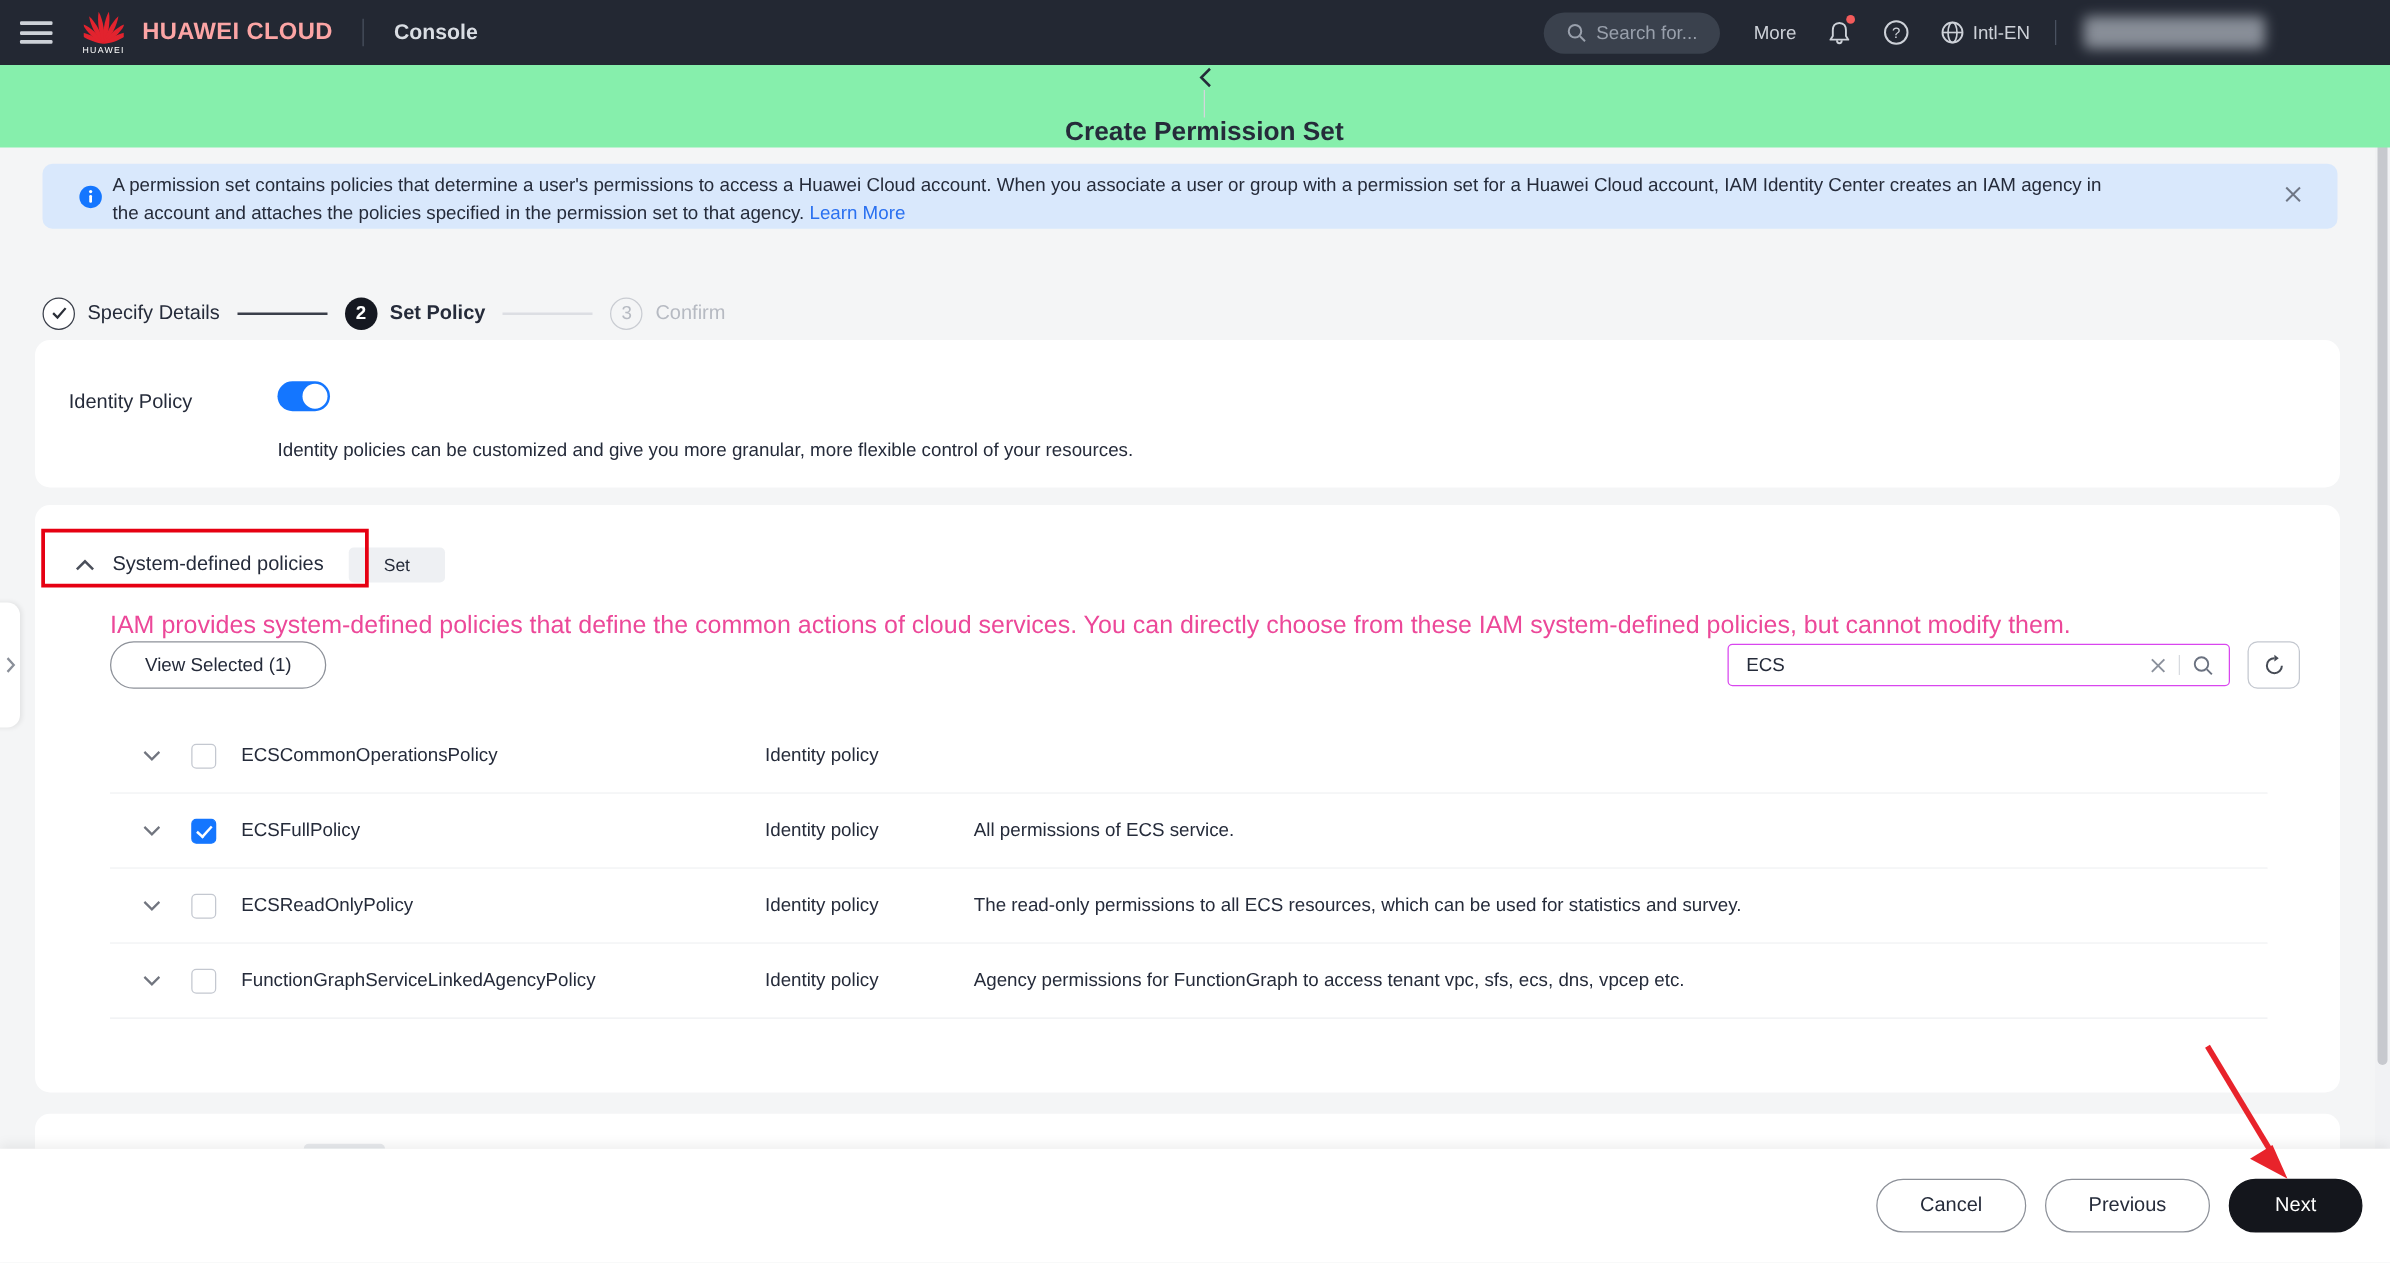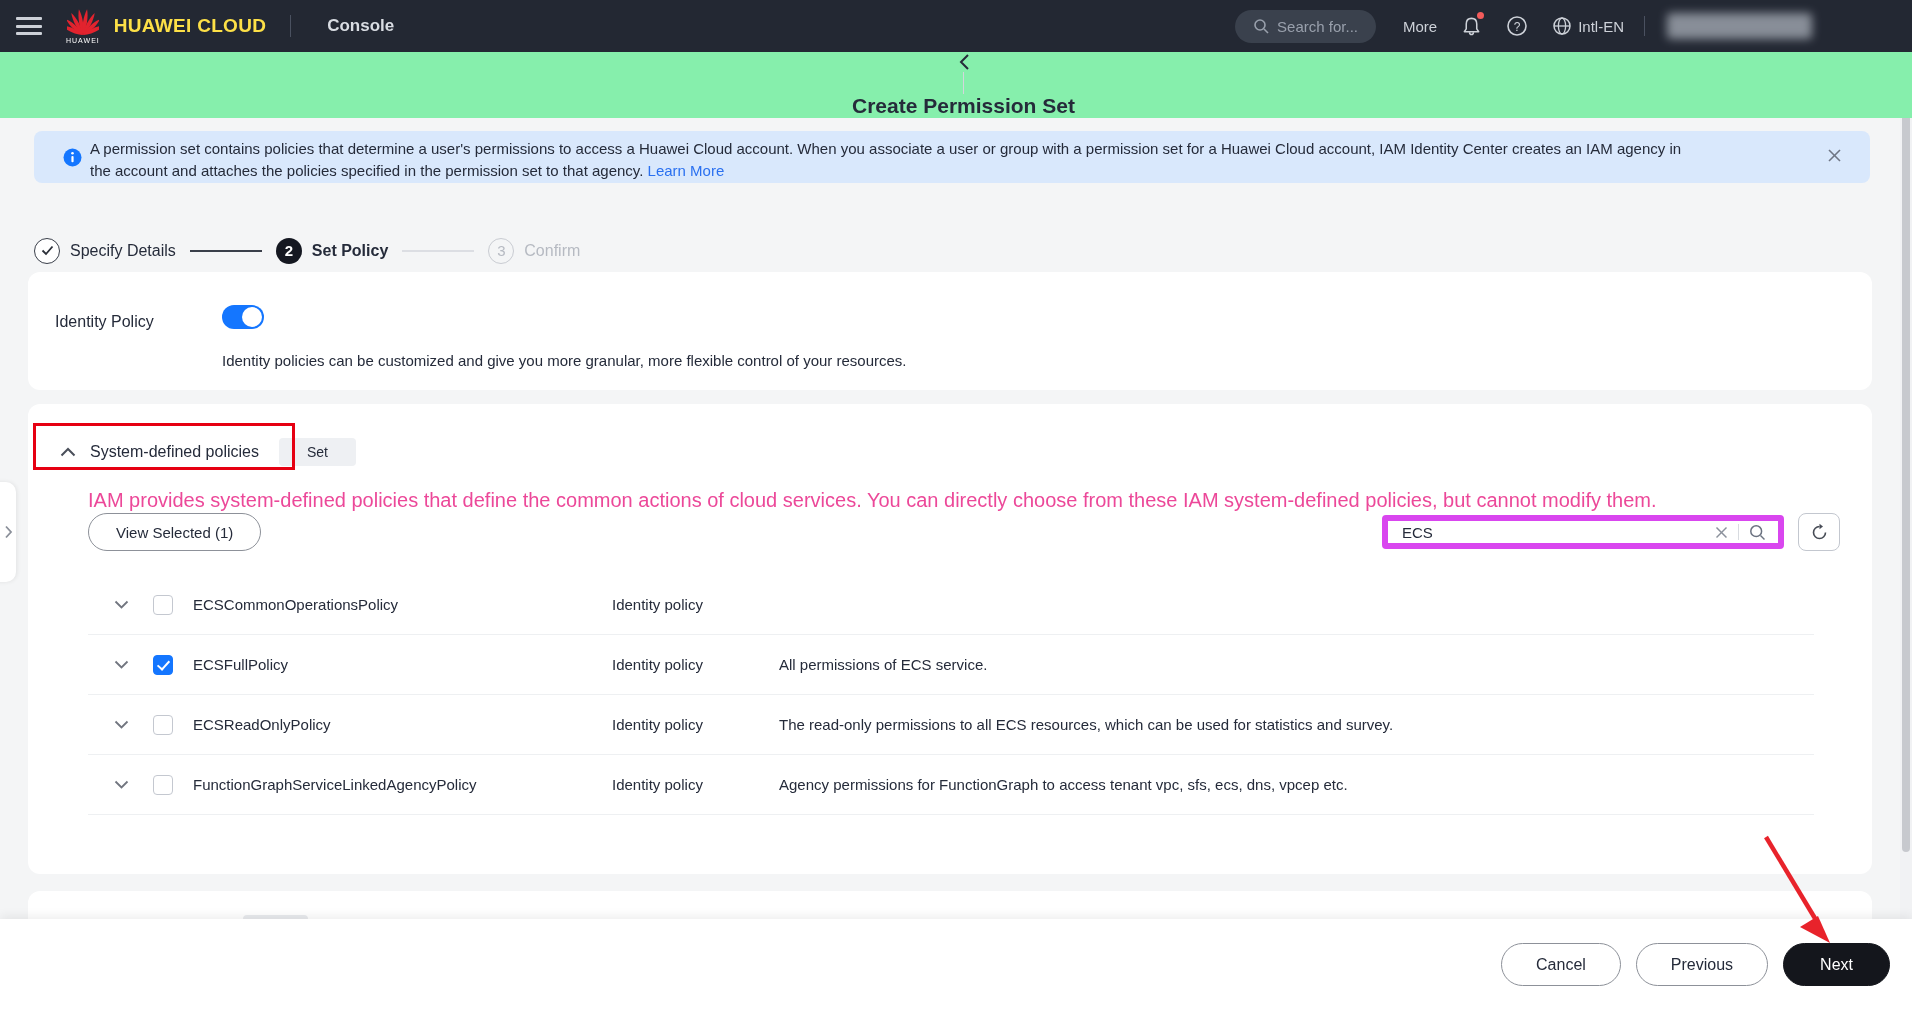--- a/index.html
+++ b/index.html
@@ -5,23 +5,23 @@
   * { margin:0; padding:0; box-sizing:border-box; }
   html,body { width:1912px; height:1010px; font-family:"Liberation Sans",sans-serif; }
   #screen { position:relative; width:1912px; height:1010px; background:#f4f5f6; overflow:hidden; }
 
   
   .topbar { position:absolute; left:0; top:0; width:1912px; height:52px; background:#232833; display:flex; align-items:center; z-index:30; }
   .hamburger { margin-left:16px; width:26px; height:18px; display:flex; flex-direction:column; justify-content:space-between; cursor:pointer; }
   .hamburger span { display:block; height:3px; background:#cdd1d8; border-radius:1px; }
   .logo { margin-left:24px; display:flex; flex-direction:column; align-items:center; }
   .logo .hw-word { color:#fff; font-size:7px; letter-spacing:1px; margin-top:1px; }
-  .brand { margin-left:14px; color:#fde047; font-size:19px; font-weight:bold; letter-spacing:.3px;text-align:center; }
+  .brand { margin-left:14px; color:#fca5a5; font-size:19px; font-weight:bold; letter-spacing:.3px;text-align:center; }
   .top-divider { width:1px; height:22px; background:#4a5160; margin-left:24px; }
-  .console { margin-left:36px; color:#d9dde3; font-size:17px; font-weight:bold; }
+  .console { margin-left:24px; color:#d9dde3; font-size:17px; font-weight:bold; }
   .top-right { position:absolute; right:0; top:0; height:52px; display:flex; align-items:center; }
   .search-pill { display:flex; align-items:center; gap:8px; background:#3a414d; border-radius:17px; height:33px; padding:0 18px; color:#99a0ac; font-size:15px; cursor:pointer;justify-content:space-between; }
   .more { color:#cdd1d8; font-size:15px; margin-left:27px; cursor:pointer; }
   .icon-btn { margin-left:24px; position:relative; cursor:pointer; display:flex; align-items:center; }
   .bell-dot { position:absolute; right:-2px; top:-3px; width:7px; height:7px; border-radius:50%; background:#f35b5b; }
   .locale { display:flex; align-items:center; gap:6px; color:#cdd1d8; font-size:15px; margin-left:24px; cursor:pointer; }
   .top-divider2 { width:1px; height:20px; background:#4a5160; margin-left:20px; }
   .blur-account { margin-left:22px; margin-right:100px; width:145px; height:26px; border-radius:4px; background:#9aa0aa; filter:blur(5px); opacity:.85; }
 
   
@@ -64,21 +64,21 @@
   .toggle.checked .knob { left:auto; right:2px; }
   .ip-desc { position:absolute; left:194px; top:80px; font-size:15px; color:#252b3a; }
 
   
   .sd-head { position:absolute; left:32px; top:34px; display:flex; align-items:center; }
   .sd-title { margin-left:14px; font-size:16px; color:#252b3a; }
   .sd-chip { margin-left:20px; background:#eef0f3; border-radius:4px; padding:6px 28px; font-size:14px; color:#252b3a; }
   .red-box { position:absolute; left:5px; top:19px; width:262px; height:47px; border:3px solid #e60012; pointer-events:none; z-index:8; }
   .sd-desc { position:absolute; left:60px; top:85px; font-size:20px; color:#ec4899; }
   .view-selected { position:absolute; left:60px; top:109px; height:38px; border-radius:19px; border:1px solid #8d9199; background:#fff; padding:0 27px; font-size:15px; color:#252b3a; display:flex; align-items:center; cursor:pointer; }
-  .searchbox { position:absolute; left:1354px; top:111px; width:402px; height:34px; border:6px solid #d946ef; border-radius:4px; background:#fff; display:flex; align-items:center; }
+  .searchbox { position:absolute; left:1354px; top:111px; width:402px; height:34px; border:1px solid #d946ef; border-radius:4px; background:#fff; display:flex; align-items:center; }
   .searchbox input { border:none; outline:none; flex:1; padding:0 14px; font-size:15px; color:#252b3a; font-family:"Liberation Sans",sans-serif; background:transparent; }
   .searchbox .sdiv { width:1px; height:16px; background:#d8dbe0; margin:0 10px; }
   .searchbox .sic { margin-right:12px; display:flex; cursor:pointer; }
   .searchbox .clr { display:flex; cursor:pointer; }
   .refresh-btn { position:absolute; left:1770px; top:109px; width:42px; height:38px; border:1px solid #c3c7cf; border-radius:8px; background:#fff; display:flex; align-items:center; justify-content:center; cursor:pointer; }
 
   
   .ptable { position:absolute; left:60px; top:171px; width:1726px; }
   .thead { height:32px; background:#f7f8fa; display:flex; align-items:center; font-weight:bold; font-size:15px; color:#252b3a; }
   .trow { height:60px; display:flex; align-items:center; border-bottom:1px solid #eef0f2; font-size:15px; color:#252b3a; background:#fff; }

